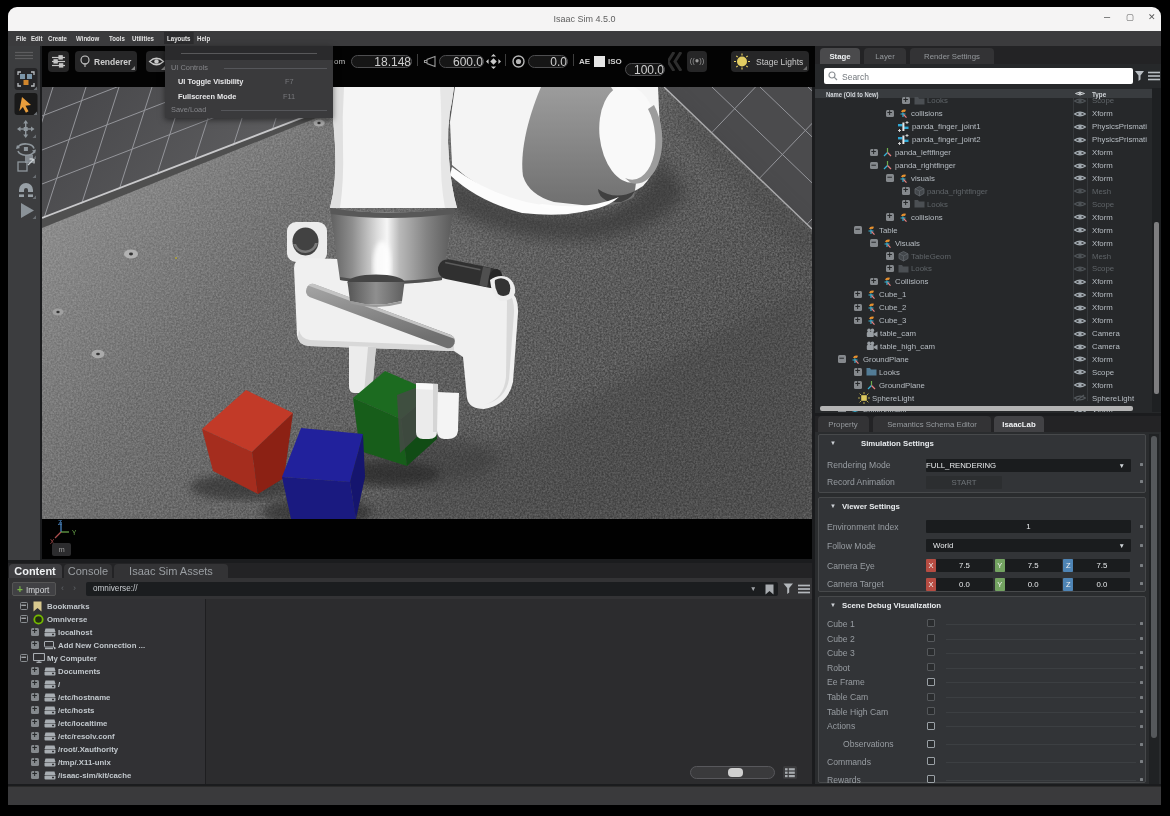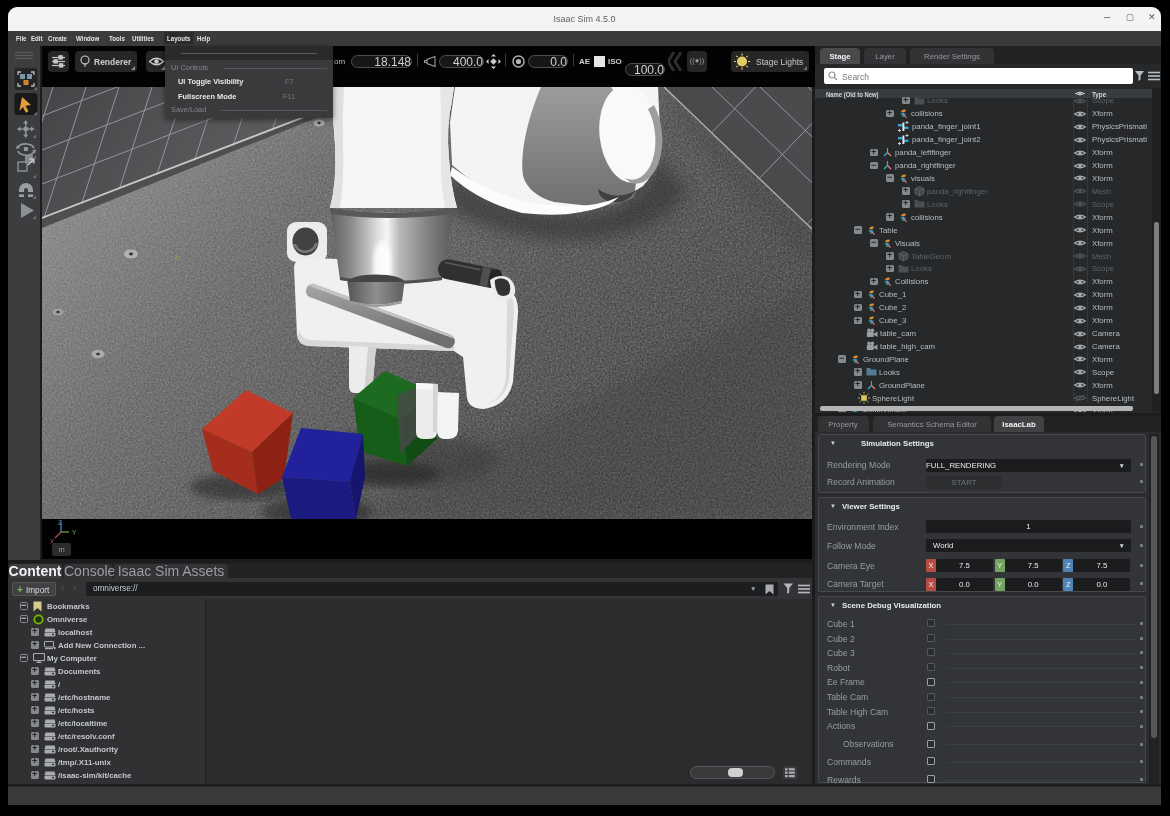--- a/index.html
+++ b/index.html
@@ -58,21 +58,21 @@
 .lbl { font-size:8.6px; color:#989da2; }
 .fld { height:13px; background:#1a1c1e; color:#e8eaec; font-size:7.8px; line-height:13px; border-radius:1px; }
 .fld .dd { position:absolute; right:6px; font-size:6.5px; color:#cfd3d7; }
 .bdg { width:10px; height:13px; color:#f0f0f0; font-size:7.5px; text-align:center; line-height:13px; border-radius:1px; }
 .dot { width:3px; height:3px; background:#7a7e82; border-radius:0.5px; }
 .cb { width:8px; height:8px; border:1px solid #55585b; border-radius:1px; background:#2a2c2e; }
 .cb.on { border-color:#9aa0a5; }
 
 #contentpanel { left:0; top:556px; width:804px; height:221px; background:#2f2f31; overflow:hidden; }
 .ctab { position:absolute; top:0.5px; height:14.5px; background:#333335; border-radius:4px 4px 0 0;
-  color:#9a9ea2; font-size:14px; text-align:center; line-height:15px; }
+  color:#9a9ea2; font-size:11px; text-align:center; line-height:15px; }
 .ctab.on { background:#3e3e41; color:#f0f2f4; font-weight:bold; }
 .cr { position:absolute; left:0; width:197px; height:13px; }
 .cr .ex { position:absolute; top:2.5px; width:7.5px; height:7.5px; background:#85898d; border-radius:1.5px;
   color:#26282a; font-size:9px; line-height:6.5px; text-align:center; font-weight:bold; }
 .cr .exd { position:absolute; top:2.5px; width:7.5px; height:7.5px; background:#2e2e30; border:1px solid #8a8e92; border-radius:1.5px;
   color:#c9cdd1; font-size:9px; line-height:5px; text-align:center; font-weight:bold; box-sizing:border-box; }
 .cr .cn { position:absolute; top:2px; font-size:7.8px; color:#c2c8cd; font-weight:bold; }
 
 
 
@@ -191,21 +191,21 @@
         <circle cx="10.5" cy="10.5" r="2.2" fill="#c9c9c9"></circle>
         <path d="M19 19 l-4 0 4 -4 z" fill="#8a8a8a"></path>
       </svg>
     </div>
     <div class="tlab" style="left:292px;">om</div>
     <div class="pill" style="left:309px; top:9px; width:61px;">18.148</div>
     <div class="tsep" style="left:375px;"></div>
     <svg class="abs" style="left:381px; top:9px;" width="15" height="13">
       <path d="M12 1.5 L4 4.5 v4 L12 11.5 z M4 5.5 h-2.5 v2 H4" fill="none" stroke="#9a9a9a" stroke-width="1.1"></path>
     </svg>
-    <div class="pill" style="left:397px; top:9px; width:45px;">400.0</div>
+    <div class="pill" style="left:397px; top:9px; width:45px;">600.0</div>
     <svg class="abs" style="left:444px; top:8px;" width="15" height="15">
       <path d="M7.5 0 l2.6 2.6 h-5.2 z M7.5 15 l2.6 -2.6 h-5.2 z M0 7.5 l2.6 -2.6 v5.2 z M15 7.5 l-2.6 -2.6 v5.2 z" fill="#c9c9c9"></path>
       <rect x="5.2" y="5.2" width="4.6" height="4.6" fill="#c9c9c9" transform="rotate(45 7.5 7.5)"></rect>
     </svg>
     <div class="tsep" style="left:463px;"></div>
     <svg class="abs" style="left:470px; top:9px;" width="13" height="13">
       <circle cx="6.5" cy="6.5" r="5.5" fill="none" stroke="#b5b5b5" stroke-width="1.4"></circle>
       <circle cx="6.5" cy="6.5" r="2.6" fill="#b5b5b5"></circle>
     </svg>
     <div class="pill" style="left:486px; top:9px; width:40px;">0.0</div>

